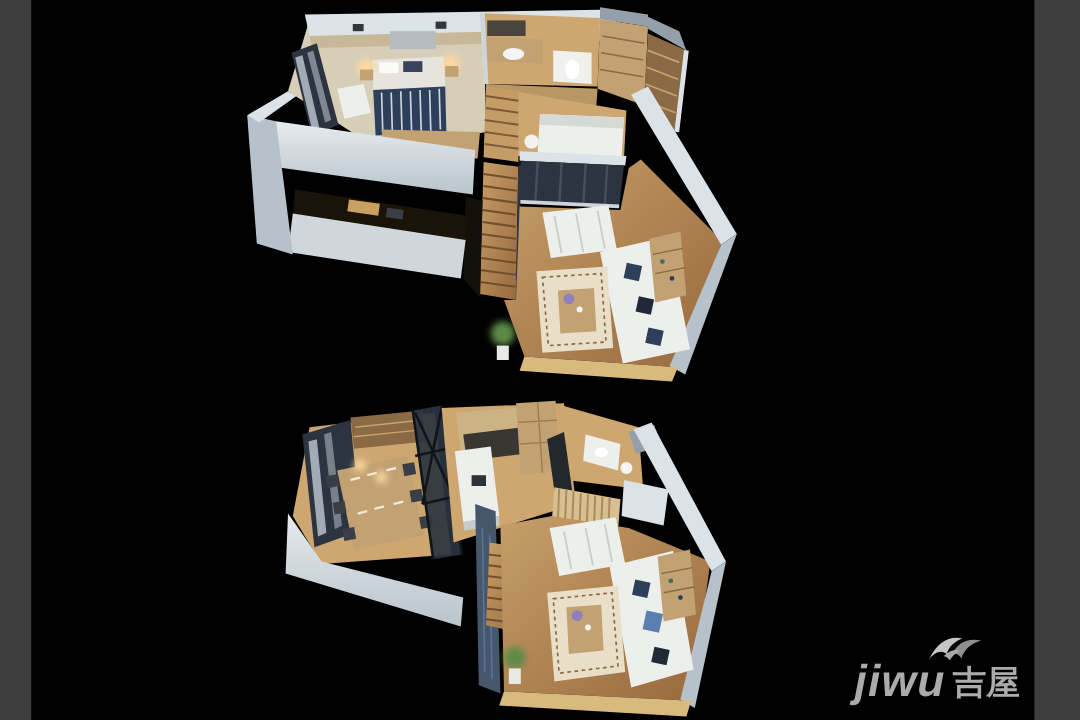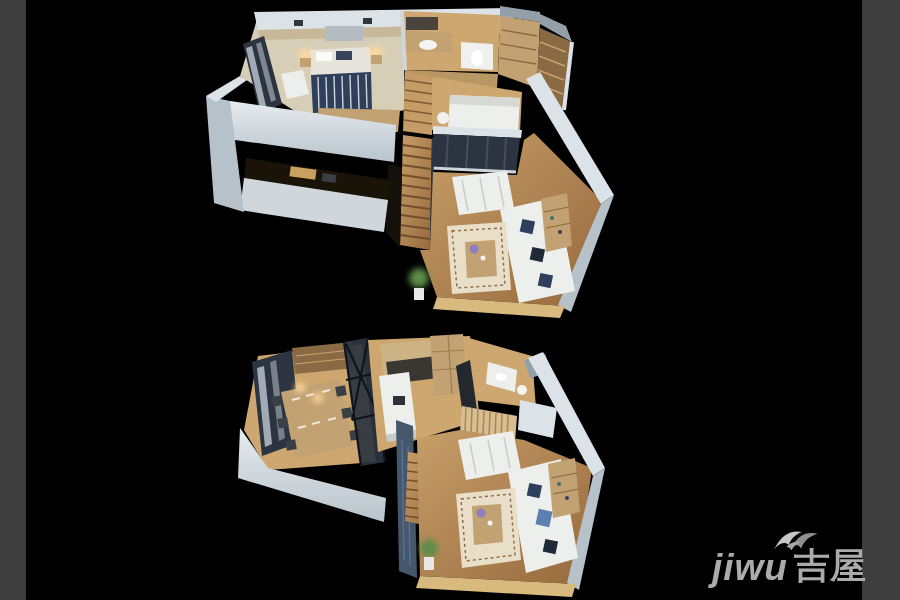--- a/index.html
+++ b/index.html
@@ -14,21 +14,21 @@
   .wallW{fill:#dce3e8}.wallS{fill:#b6c1c9}.wallD{fill:#93a0aa}.woodL{fill:#cda76f}.woodC{fill:#c2a172}.woodDk{fill:#8a6a44}
   .furnW{fill:#edefec}.cream{fill:#e9dfc8}.navy{fill:#2e3f5c}.navyD{fill:#1f2937}
   .glass{fill:#2b3440}.darkv{fill:#14100a}.curt{fill:#b7c1ca}
   .green{fill:#5d8b46}.glow{fill:#ffd9a0}
 
   .watermark{position:absolute;right:18px;bottom:14px;width:170px;height:58px;z-index:5;
              color:#ababab;}
   .wm-bird{position:absolute;left:54px;top:-2px;width:58px;height:26px;}
   .wm-text{position:absolute;left:0;bottom:0;white-space:nowrap;line-height:1;}
   .wm-latin{font-weight:800;font-style:italic;font-size:37px;letter-spacing:1px;}
-  .wm-cjk{font-weight:700;font-size:36px;margin-left:6px;vertical-align:2px;}
+  .wm-cjk{font-weight:700;font-size:28px;margin-left:6px;vertical-align:2px;}
 </style>
 </head>
 <body>
 
 <div id="stage">
   <div id="frame-left" class="side-frame"></div>
   <div id="frame-right" class="side-frame"></div>
 
   <svg id="scene-svg" width="900" height="600" viewBox="0 0 900 600">
     <defs>

